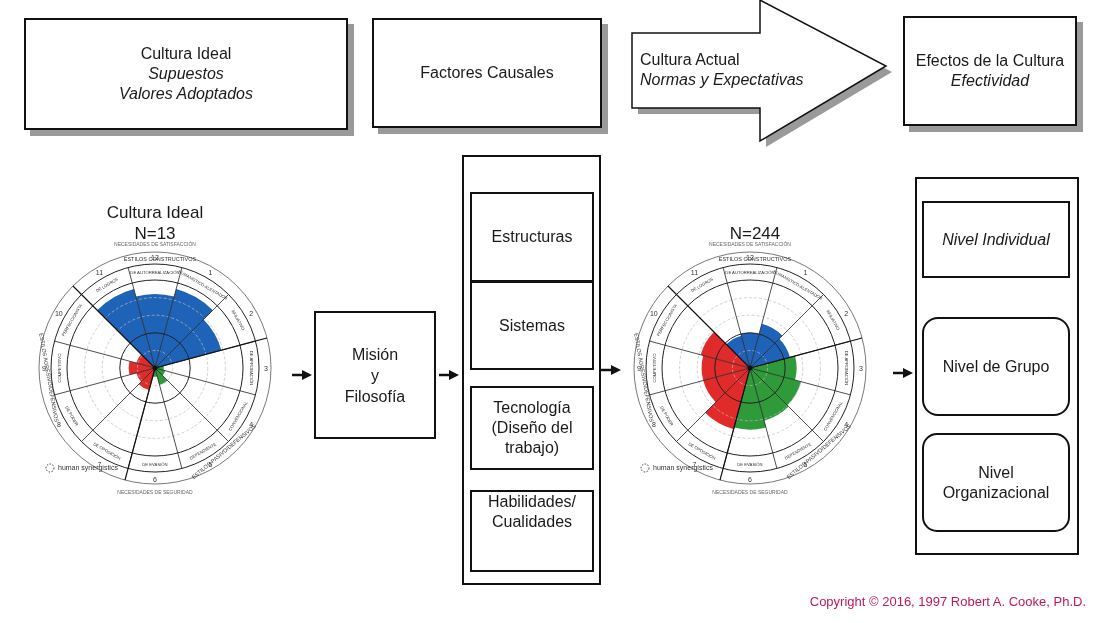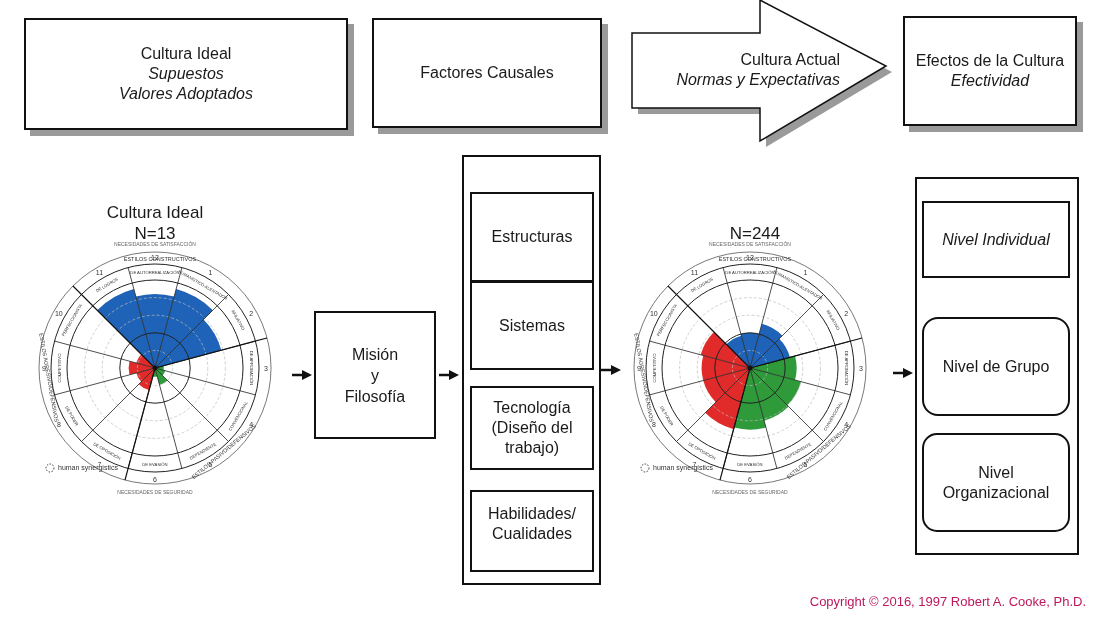--- a/index.html
+++ b/index.html
@@ -31,21 +31,21 @@
 </div>
 
 <div class="box" style="left:372px;top:18px;width:230px;height:110px;">
   <div>Factores Causales</div>
 </div>
 
 <svg style="position:absolute;left:628px;top:0;" width="270" height="150">
   <polygon points="10,39 138,39 138,6 264,72 138,147 138,114 10,114" fill="#9a9a9a"></polygon>
   <polygon points="4,33 132,33 132,0 258,66 132,141 132,108 4,108" fill="#fff" stroke="#111" stroke-width="1.5"></polygon>
 </svg>
-<div style="position:absolute;left:640px;top:50px;width:200px;text-align:right;font-size:16px;line-height:20px;">
+<div style="position:absolute;left:640px;top:50px;width:200px;text-align:left;font-size:16px;line-height:20px;">
   <div>Cultura Actual</div>
   <div style="font-style:italic">Normas y Expectativas</div>
 </div>
 
 <div class="box" style="left:903px;top:16px;width:174px;height:110px;">
   <div>Efectos de la Cultura</div>
   <div class="it">Efectividad</div>
 </div>
 
 <div class="chart-title" style="left:95px;top:202px;width:120px;">
@@ -202,21 +202,21 @@
 <div class="plain" style="left:462px;top:155px;width:139px;height:430px;"></div>
 <div class="inner" style="left:470px;top:175px;width:124px;height:90px;margin-top:17px;">
     <span>Estructuras</span>
   </div>
 <div class="inner" style="left:470px;top:281px;width:124px;height:89px;">
     <span>Sistemas</span>
   </div>
 <div class="inner" style="left:470px;top:386px;width:124px;height:84px;">
     <span style="width:90px">Tecnología (Diseño del trabajo)</span>
   </div>
-<div class="inner" style="left:470px;top:490px;width:124px;height:82px;align-items:flex-start;padding-top:12px;box-sizing:border-box;">
+<div class="inner" style="left:470px;top:490px;width:124px;height:82px;align-items:flex-start;box-sizing:border-box;">
     <span style="width:100px">Habilidades/ Cualidades</span>
   </div>
 
 <div class="plain" style="left:915px;top:177px;width:164px;height:378px;"></div>
 <div class="inner" style="left:922px;top:201px;width:148px;height:77px;font-style:italic;">
     <span>Nivel Individual</span>
   </div>
 <div class="inner" style="left:922px;top:317px;width:148px;height:99px;border-radius:16px;">
     <span>Nivel de Grupo</span>
   </div>

